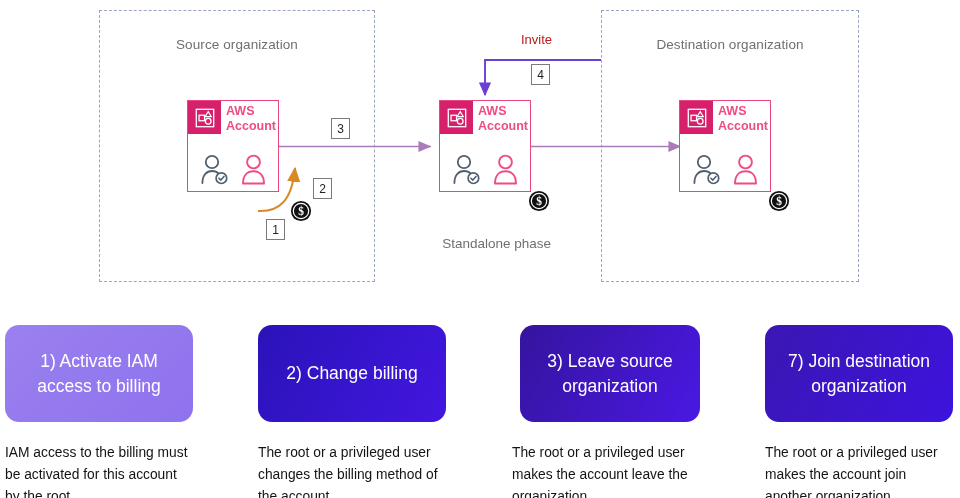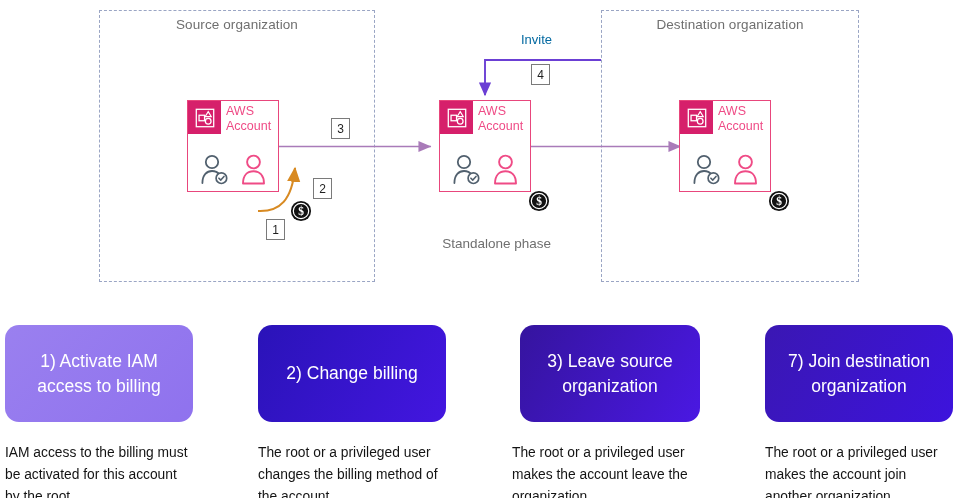--- a/index.html
+++ b/index.html
@@ -17,40 +17,41 @@
   .org-box{
     position:absolute;
     border:1.5px dashed #9aa5c4;
     box-sizing:border-box;
     background:transparent;
   }
   .org-title{
     position:absolute;
     width:100%;
     text-align:center;
-    top:6px;
+    top:26px;
     font-size:13.5px;
     color:#6f6f6f;
     letter-spacing:.1px;
   }
   .phase-label{
     position:absolute;
     font-size:13.5px;
     color:#6f6f6f;
     text-align:right;
     white-space:nowrap;
   }
 
   
   .aws-node{
     position:absolute;
     width:92px;height:92px;
     border:1.8px solid #e8467c;
     background:#ffffff;
     box-sizing:border-box;
+    font-weight:bold;
   }
   .aws-badge{
     position:absolute;left:0;top:0;width:33px;height:33px;
     background:#d6206b;
     display:flex;align-items:center;justify-content:center;
   }
   .aws-label{
     position:absolute;
     left:38px;top:3px;
     font-size:12.5px;
@@ -79,21 +80,21 @@
     border:1.4px solid #7a7a7a;
     background:#ffffff;
     display:flex;align-items:center;justify-content:center;
     font-size:12px;
     color:#1f1f1f;
     box-sizing:border-box;
   }
   .edge-label{
     position:absolute;
     font-size:13px;
-    color:#0369a1;
+    color:#b91c1c;
     white-space:nowrap;
   }
 
   
   .cards{position:absolute;left:0;top:325px;width:788px;height:173px;}
   .card-col{position:absolute;top:0;}
   .pill{
     border-radius:14px;
     color:#ffffff;
     display:flex;align-items:center;justify-content:center;

